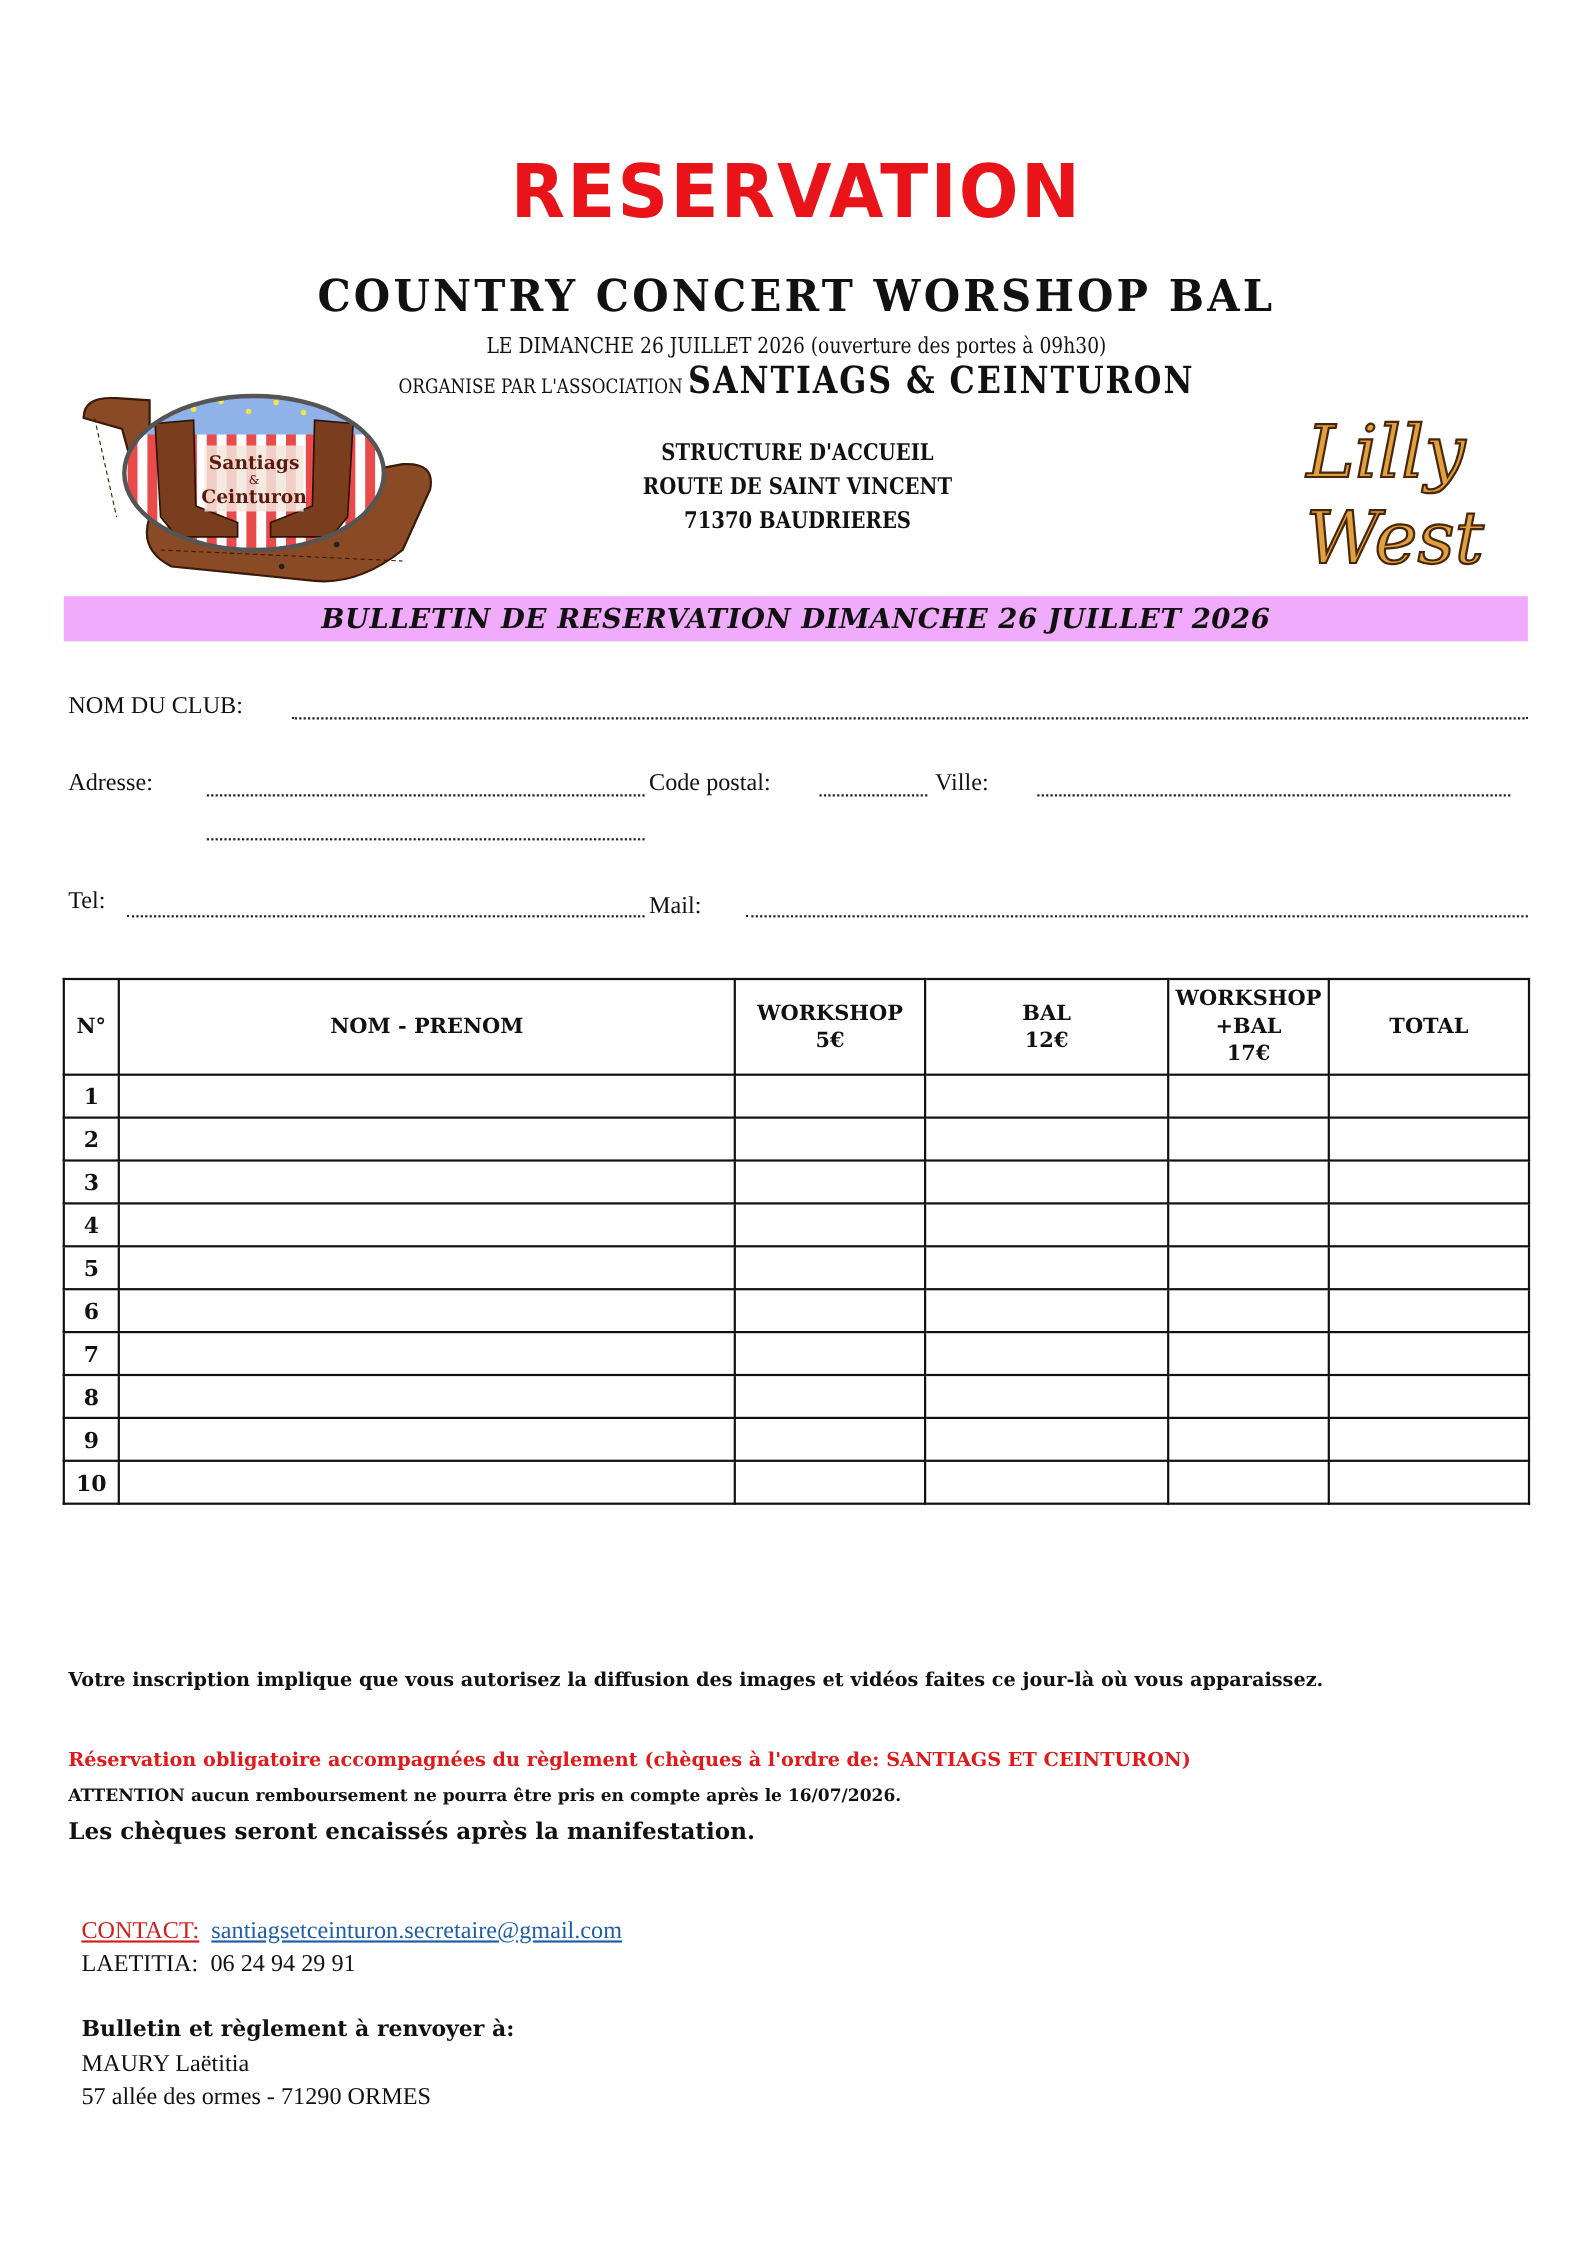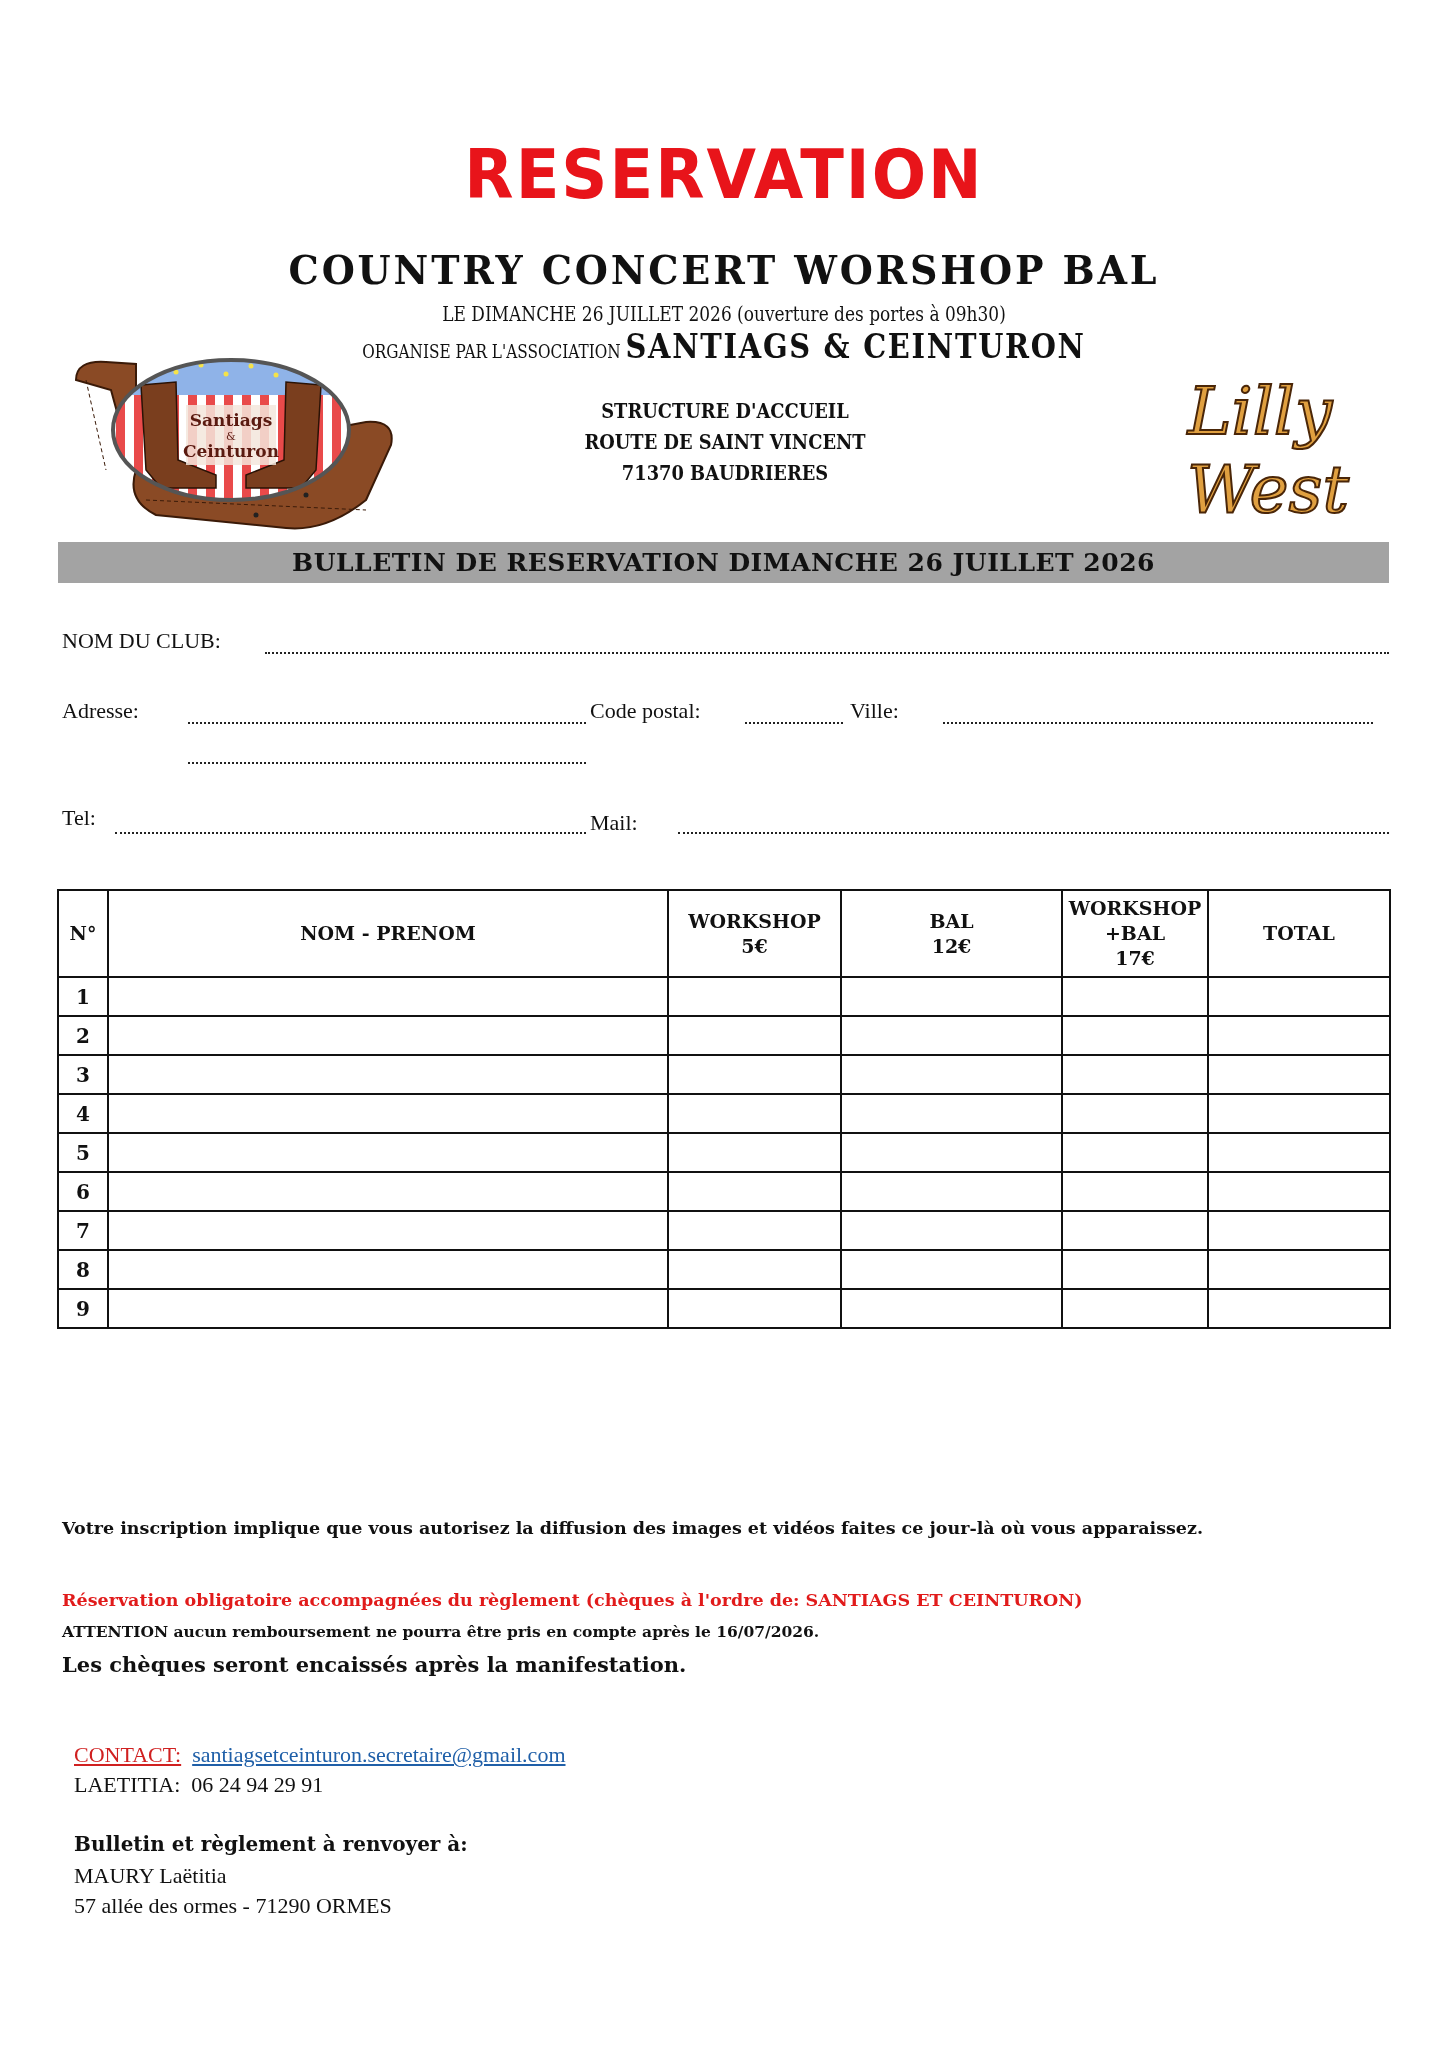--- a/index.html
+++ b/index.html
@@ -15,21 +15,21 @@
   #organiser .big { font-size:34px; font-weight:bold; letter-spacing:2px; }
 
   .venue { font-family:"DejaVu Serif", serif; font-weight:bold; font-size:21px; left:525px; width:400px; text-align:center; transform:scaleX(0.85); }
   #venue1 { top:398px; } #venue2 { top:429px; } #venue3 { top:460px; }
 
   
   #logo-left { left:66px; top:350px; width:330px; height:185px; }
   #logo-right { left:1150px; top:362px; width:215px; height:165px; }
 
   
-  #bulletin-bar { left:58px; top:542px; width:1331px; height:41px; background:#a3a3a3; }
+  #bulletin-bar { left:58px; top:542px; width:1331px; height:41px; background:#f0abfc;font-style:italic; }
   #bulletin-bar span { display:block; text-align:center; font-family:"DejaVu Serif", serif; font-weight:bold; font-size:25px; line-height:41px; letter-spacing:0.5px; }
 
   
   .lbl { font-family:"Liberation Serif", serif; font-size:22px; color:#111; }
   .dots { border-bottom:2px dotted #222; height:0; }
 
   
   #res-table { left:57px; top:889px; width:1332px; border-collapse:collapse; table-layout:fixed; }
   #res-table td, #res-table th { border:2px solid #111; padding:0; text-align:center; vertical-align:middle; font-family:"DejaVu Serif", serif; font-weight:bold; }
   #res-table th { height:85px; font-size:19px; line-height:25px; }
@@ -231,20 +231,28 @@
         <td></td>
       </tr>
       <tr>
         <td class="num">9</td>
         <td></td>
         <td></td>
         <td></td>
         <td></td>
         <td></td>
       </tr>
+      <tr>
+        <td class="num">10</td>
+        <td></td>
+        <td></td>
+        <td></td>
+        <td></td>
+        <td></td>
+      </tr>
     </tbody>
 </table>
 
 <div id="note-consent" class="abs note">Votre inscription implique que vous autorisez la diffusion des images et vidéos faites ce jour-là où vous apparaissez.</div>
 <div id="note-reservation" class="abs note">Réservation obligatoire accompagnées du règlement (chèques à l'ordre de: SANTIAGS ET CEINTURON)</div>
 <div id="note-attention" class="abs note">ATTENTION aucun remboursement ne pourra être pris en compte après le 16/07/2026.</div>
 <div id="note-cheques" class="abs note">Les chèques seront encaissés après la manifestation.</div>
 
 <div class="abs contact" style="top:1742px;">
   <span id="contact-label">CONTACT:</span>&nbsp;

